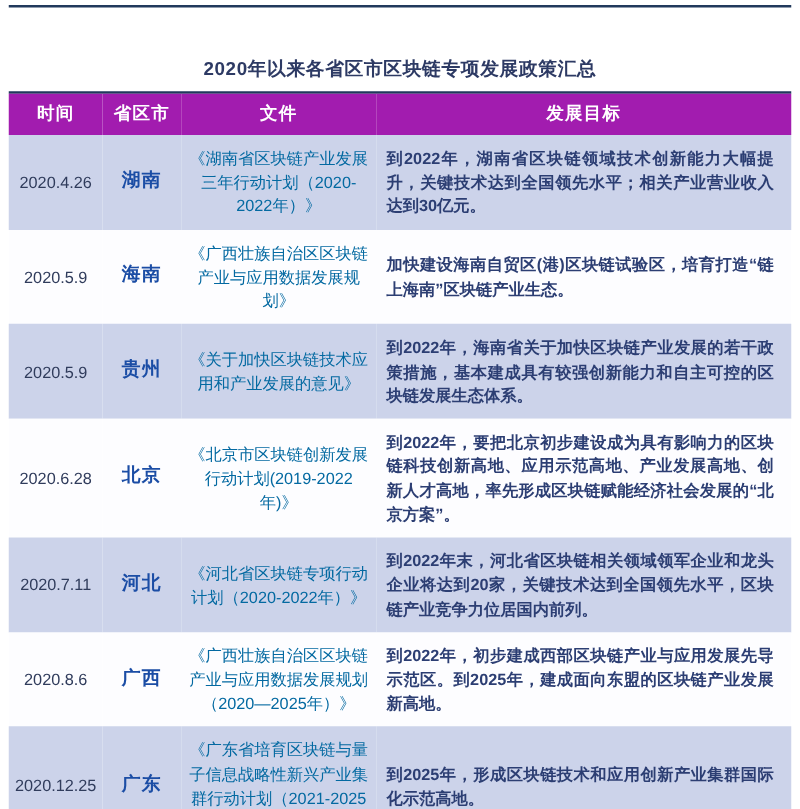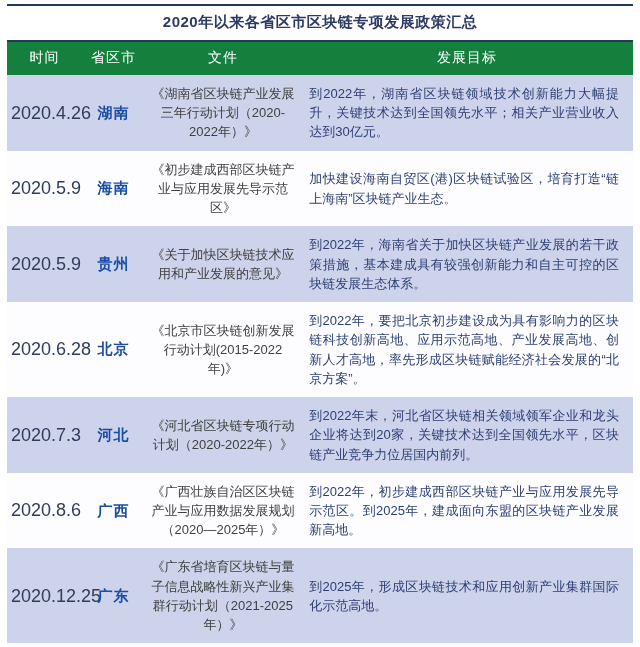--- a/index.html
+++ b/index.html
@@ -17,68 +17,71 @@
     border-top: 2px solid #21395c;
     border-bottom: 2px solid #21395c;
     padding: 7px 4px 8px 4px;
     text-align: center;
   }
   .title-box h1 {
     font-size: 15px;
     font-weight: bold;
     color: #2d3a64;
     letter-spacing: 0.5px;
+    margin-top: 33px;
   }
   table.policy {
     width: 100%;
     border-collapse: collapse;
     table-layout: fixed;
   }
   thead th {
-    background: #15803d;
+    background: #a21caf;
     color: #ffffff;
     font-size: 14px;
-    font-weight: normal;
+    font-weight: bold;
     padding: 7px 2px 8px 2px;
     text-align: center;
     letter-spacing: 1px;
   }
   tbody td {
     vertical-align: middle;
     padding: 9px 4px;
     font-size: 13px;
     line-height: 1.48;
     color: #2c3e73;
   }
   tbody tr.alt { background: #ccd3ea; }
   tbody tr:not(.alt) { background: #fdfdff; }
   td.cell-date {
-    text-align: right;
+    text-align: center;
     color: #303c5c;
-    font-size: 18px;
+    font-size: 13px;
     white-space: nowrap;
   }
   td.cell-region {
     text-align: center;
     color: #1b4da5;
     font-weight: bold;
     font-size: 15px;
     letter-spacing: 1px;
+    font-family: Liberation Mono, monospace;
   }
   td.cell-document {
     text-align: center;
-    color: #404040;
+    color: #0369a1;
     padding-left: 6px;
     padding-right: 6px;
   }
   td.cell-goal {
     text-align: left;
     padding-left: 8px;
     padding-right: 14px;
     text-align: justify;
+    font-weight: bold;
   }
 </style>
 </head>
 <body>
 
 <div class="page">
 
   <div class="title-box">
     <h1>2020年以来各省区市区块链专项发展政策汇总</h1>
   </div>
@@ -101,37 +104,37 @@
     <tbody id="policy-tbody">
         <tr class="alt">
           <td class="cell-date">2020.4.26</td>
           <td class="cell-region">湖南</td>
           <td class="cell-document">《湖南省区块链产业发展三年行动计划（2020-2022年）》</td>
           <td class="cell-goal">到2022年，湖南省区块链领域技术创新能力大幅提升，关键技术达到全国领先水平；相关产业营业收入达到30亿元。</td>
         </tr>
         <tr>
           <td class="cell-date">2020.5.9</td>
           <td class="cell-region">海南</td>
-          <td class="cell-document">《初步建成西部区块链产业与应用发展先导示范区》</td>
+          <td class="cell-document">《广西壮族自治区区块链产业与应用数据发展规划》</td>
           <td class="cell-goal">加快建设海南自贸区(港)区块链试验区，培育打造“链上海南”区块链产业生态。</td>
         </tr>
         <tr class="alt">
           <td class="cell-date">2020.5.9</td>
           <td class="cell-region">贵州</td>
           <td class="cell-document">《关于加快区块链技术应用和产业发展的意见》</td>
           <td class="cell-goal">到2022年，海南省关于加快区块链产业发展的若干政策措施，基本建成具有较强创新能力和自主可控的区块链发展生态体系。</td>
         </tr>
         <tr>
           <td class="cell-date">2020.6.28</td>
           <td class="cell-region">北京</td>
-          <td class="cell-document">《北京市区块链创新发展行动计划(2015-2022年)》</td>
+          <td class="cell-document">《北京市区块链创新发展行动计划(2019-2022年)》</td>
           <td class="cell-goal">到2022年，要把北京初步建设成为具有影响力的区块链科技创新高地、应用示范高地、产业发展高地、创新人才高地，率先形成区块链赋能经济社会发展的“北京方案”。</td>
         </tr>
         <tr class="alt">
-          <td class="cell-date">2020.7.3</td>
+          <td class="cell-date">2020.7.11</td>
           <td class="cell-region">河北</td>
           <td class="cell-document">《河北省区块链专项行动计划（2020-2022年）》</td>
           <td class="cell-goal">到2022年末，河北省区块链相关领域领军企业和龙头企业将达到20家，关键技术达到全国领先水平，区块链产业竞争力位居国内前列。</td>
         </tr>
         <tr>
           <td class="cell-date">2020.8.6</td>
           <td class="cell-region">广西</td>
           <td class="cell-document">《广西壮族自治区区块链产业与应用数据发展规划（2020—2025年）》</td>
           <td class="cell-goal">到2022年，初步建成西部区块链产业与应用发展先导示范区。到2025年，建成面向东盟的区块链产业发展新高地。</td>
         </tr>

